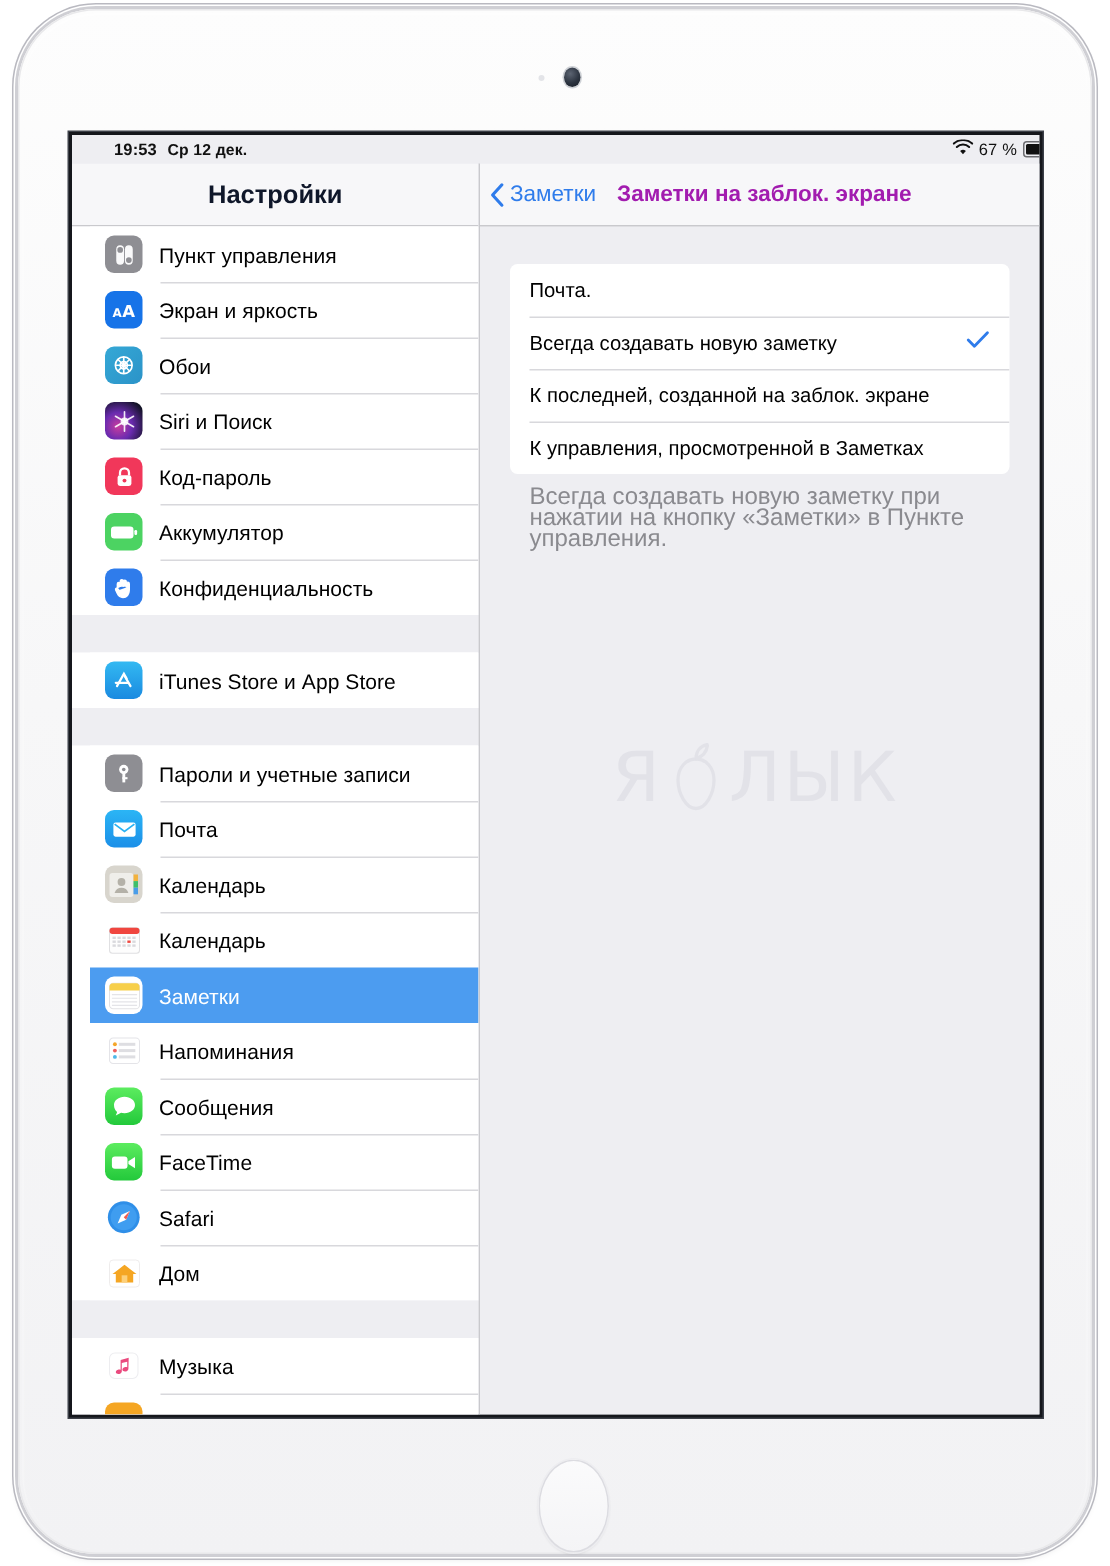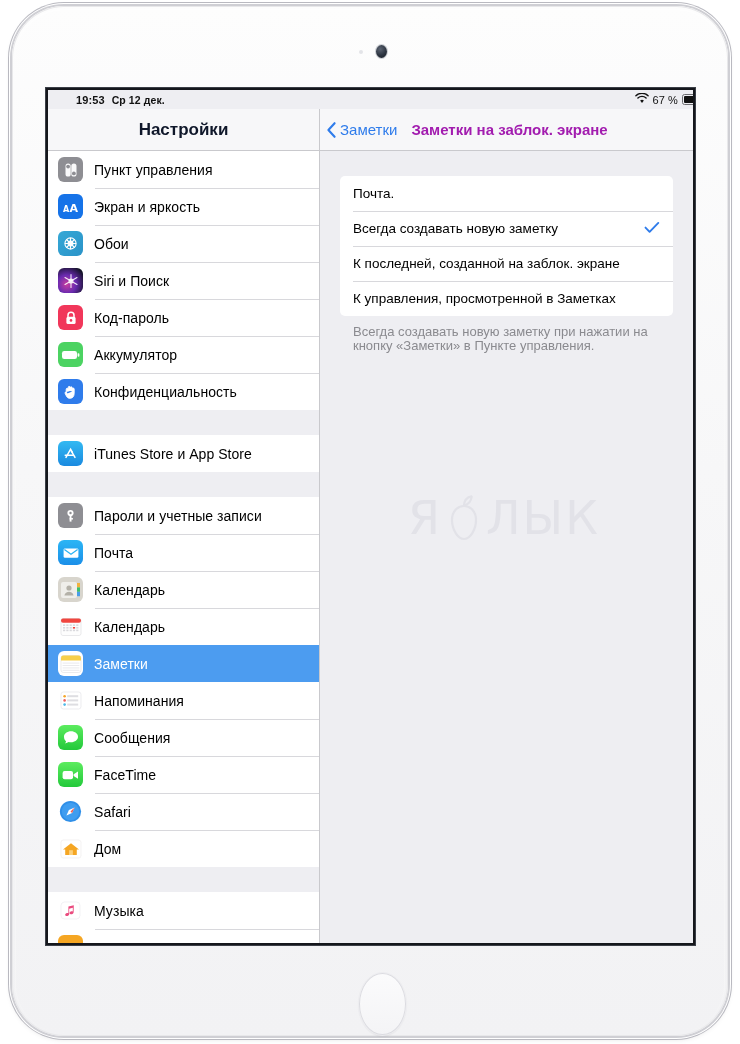--- a/index.html
+++ b/index.html
@@ -91,21 +91,21 @@
     background: #f7f7f9;
     border-bottom: 1px solid #c9c9cd;
   }
   #sidebar-title { font-size: 17px; font-weight: 700; color: #0f172a; }
 
   .group { background: #ffffff; }
   .gap { height: 25px; background: #eeeef2; }
 
   .row {
     height: 37px; display: flex; align-items: center;
-    padding-left: 10px; position: relative; background: #ffffff;
+    padding-left: 10px; position: relative; background: #ffffff; margin-left: 12px;
   }
   .row + .row::before {
     content: ""; position: absolute; left: 47px; right: 0; top: 0; height: 1px; background: #d8d8dc;
   }
   .row.selected { background: #4c9cf0; }
   .row.selected::before { background: transparent; }
   .row.selected + .row::before { background: transparent; }
   .row-label { font-size: 14px; color: #000; letter-spacing: .05px; }
   .row.selected .row-label { color: #ffffff; }
 
@@ -131,21 +131,21 @@
   .opt {
     height: 35px; display: flex; align-items: center; padding: 0 13px; position: relative;
   }
   .opt + .opt::before {
     content: ""; position: absolute; left: 13px; right: 0; top: 0; height: 1px; background: #d8d8dc;
   }
   .opt-label { font-size: 13.5px; color: #000; }
   .opt-check { margin-left: auto; color: #2f7ceb; display: none; }
   .opt.checked .opt-check { display: block; }
   #footnote {
-    margin-top: 9px; padding: 0 13px; font-size: 13px; line-height: 14px; color: #8a8a8f;
+    margin-top: 9px; padding: 0 13px; font-size: 16px; line-height: 14px; color: #8a8a8f;
   }
 
   
   #watermark {
     position: absolute; left: 88px; top: 382px;
     font-size: 46px; letter-spacing: 2px; color: #e2e2e8;
     font-family: "DejaVu Sans", sans-serif; font-weight: 400;
     display: flex; align-items: center; z-index: 0; pointer-events: none; user-select: none;
   }
   #watermark .wm-apple { display: inline-flex; margin: 0 1px; }

